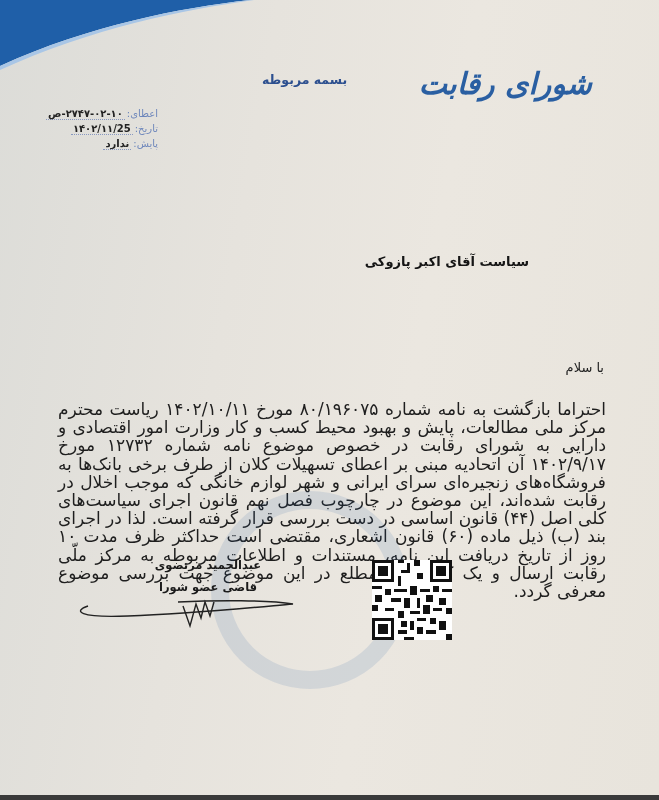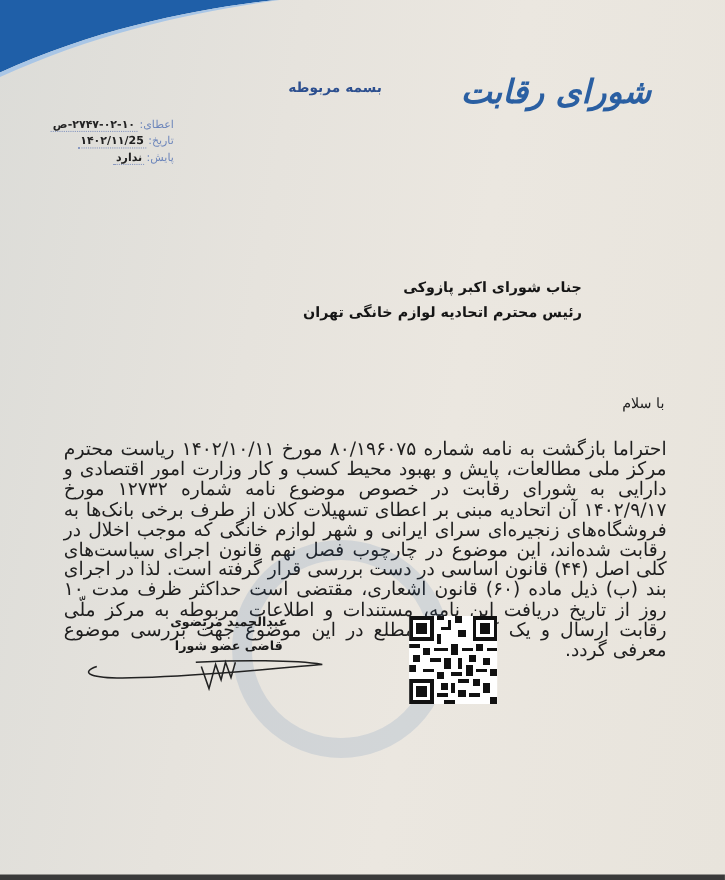--- a/index.html
+++ b/index.html
@@ -69,22 +69,21 @@
       <span class="meta-label">تاریخ:</span>
       <span class="meta-value">۱۴۰۲/۱۱/25</span>
     </div>
     <div class="meta-row">
       <span class="meta-label">پایش:</span>
       <span class="meta-value">ندارد</span>
     </div>
   </div>
 
   <div class="recipient">
-    <div>جناب شورای اکبر پازوکی</div>
-    <div>رئیس محترم اتحادیه لوازم خانگی تهران</div>
+    <div>سیاست آقای اکبر پازوکی</div>
   </div>
 
   <div class="greeting">با سلام</div>
 
   <div class="body-text">احتراما بازگشت به نامه شماره ۸۰/۱۹۶۰۷۵ مورخ ۱۴۰۲/۱۰/۱۱ ریاست محترم مرکز ملی مطالعات، پایش و بهبود محیط کسب و کار وزارت امور اقتصادی و دارایی به شورای رقابت در خصوص موضوع نامه شماره ۱۲۷۳۲ مورخ ۱۴۰۲/۹/۱۷ آن اتحادیه مبنی بر اعطای تسهیلات کلان از طرف برخی بانک‌ها به فروشگاه‌های زنجیره‌ای سرای ایرانی و شهر لوازم خانگی که موجب اخلال در رقابت شده‌اند، این موضوع در چارچوب فصل نهم قانون اجرای سیاست‌های کلی اصل (۴۴) قانون اساسی در دست بررسی قرار گرفته است. لذا در اجرای بند (ب) ذیل ماده (۶۰) قانون اشعاری، مقتضی است حداکثر ظرف مدت ۱۰ روز از تاریخ دریافت این نامه، مستندات و اطلاعات مربوطه به مرکز ملّی رقابت ارسال و یک کارشناس مطلع در این موضوع جهت بررسی موضوع معرفی گردد.</div>
 
   <svg class="watermark" viewBox="0 0 260 200">
     <circle cx="130" cy="100" r="90" fill="none" stroke="#2a5fa2" stroke-width="18"></circle>
   </svg>
 

